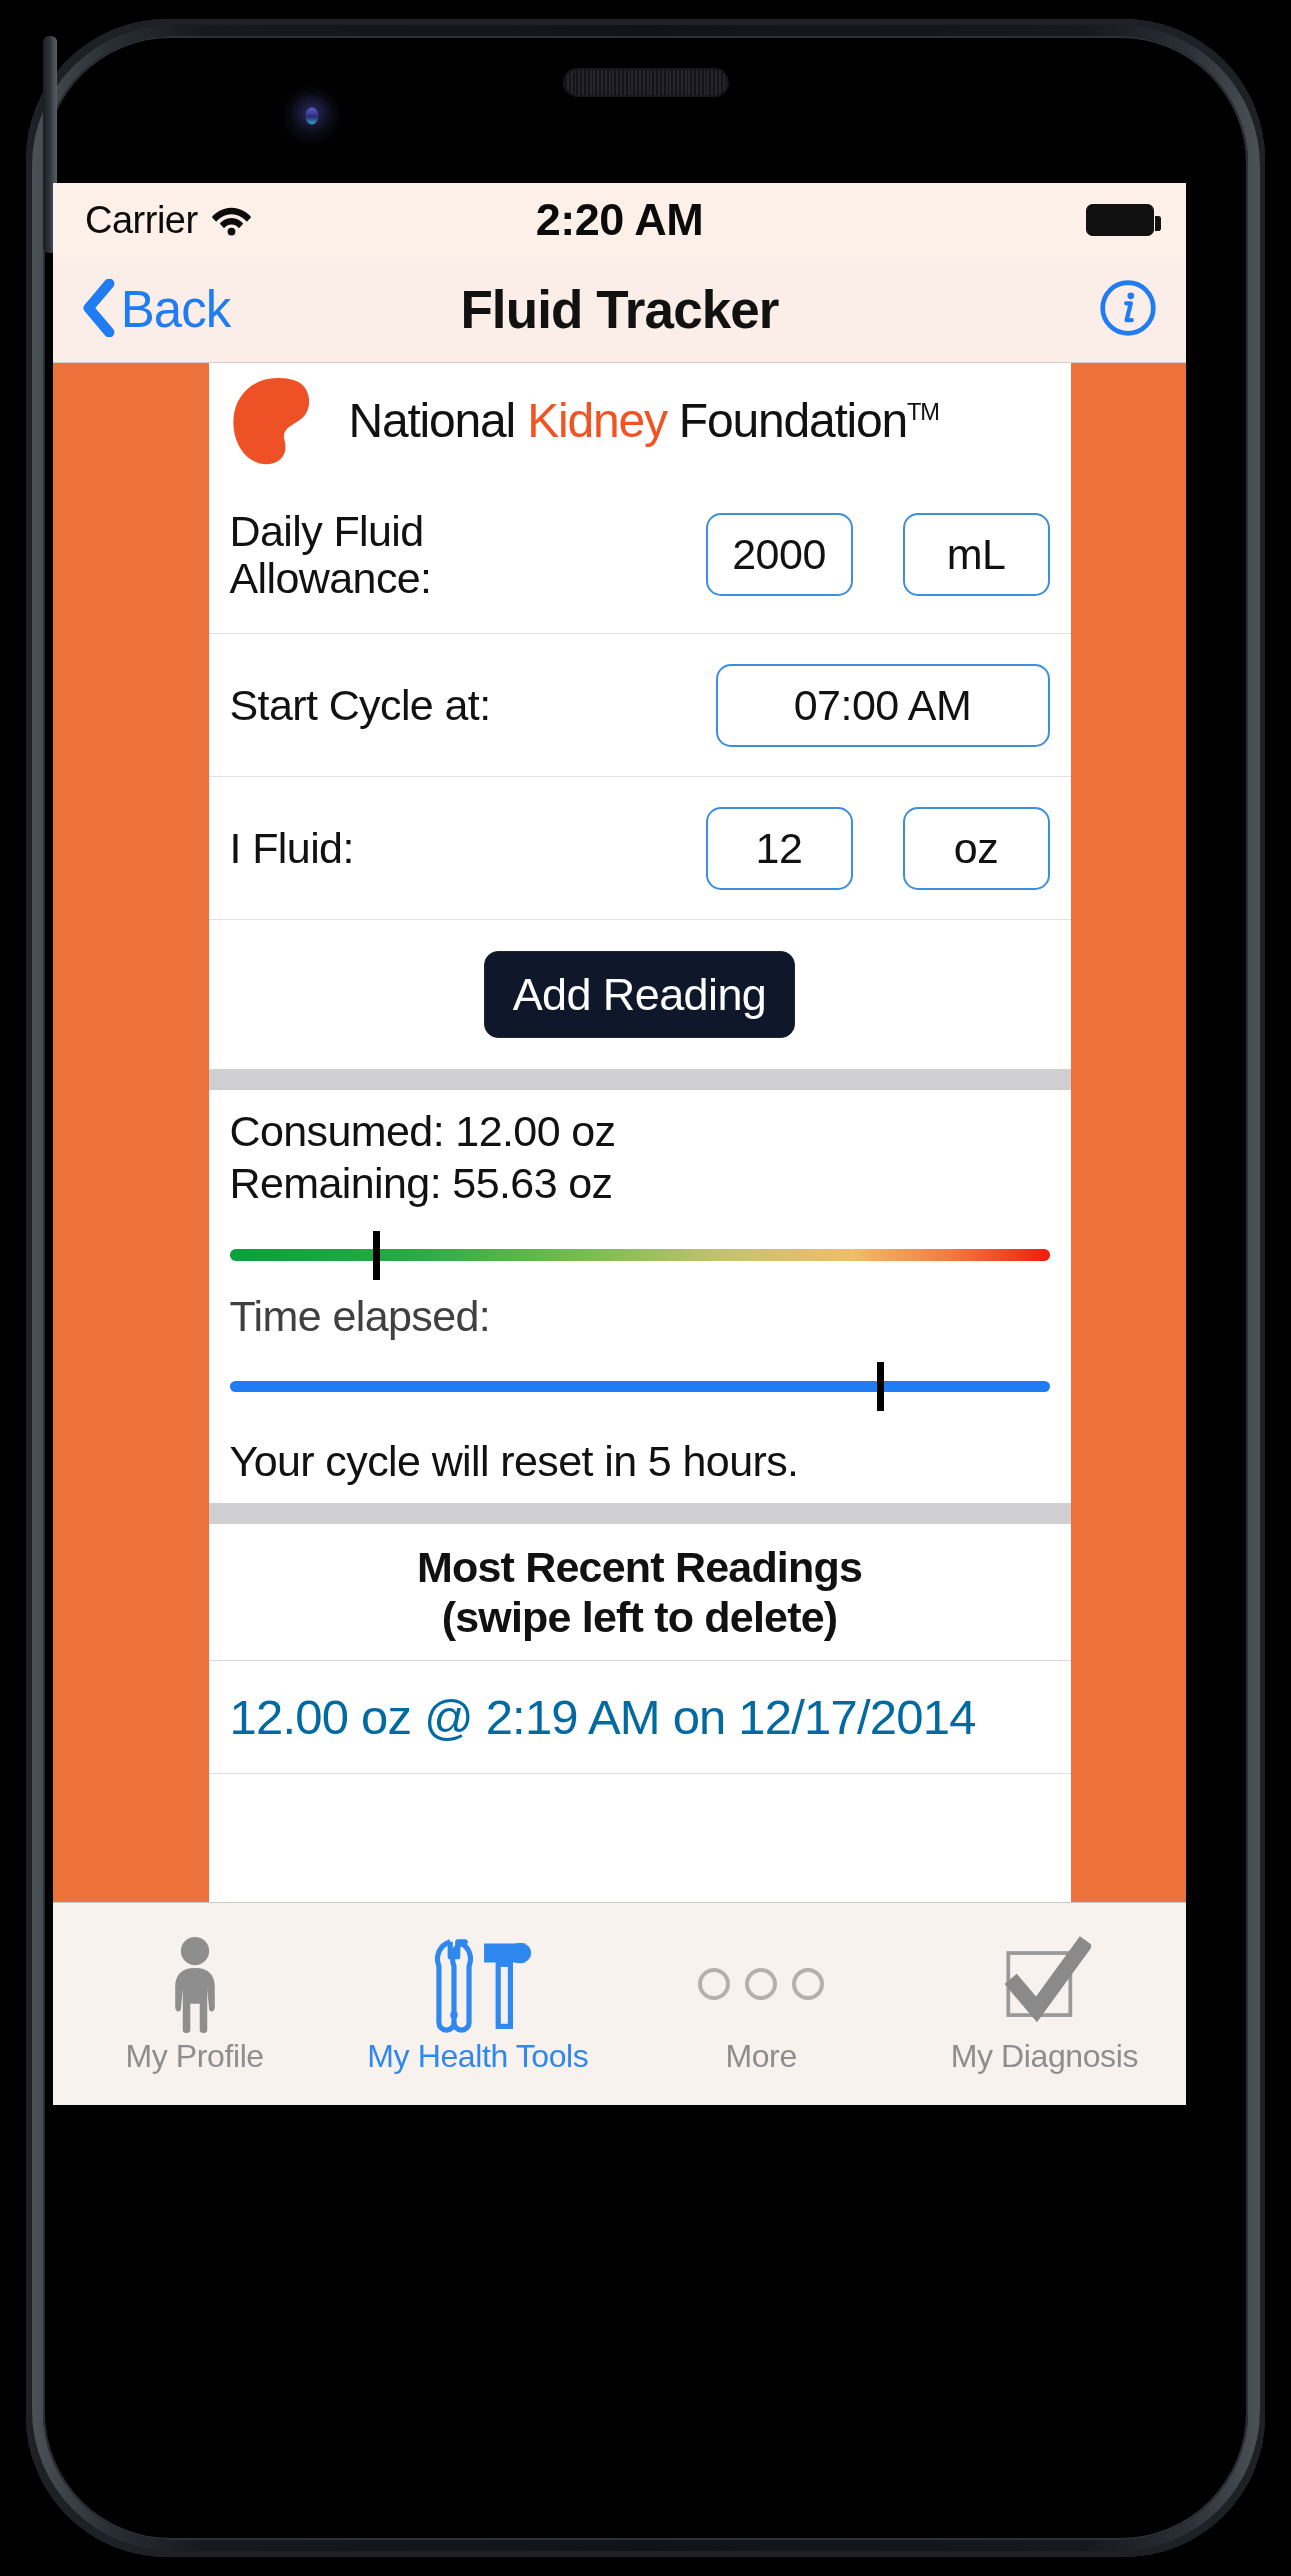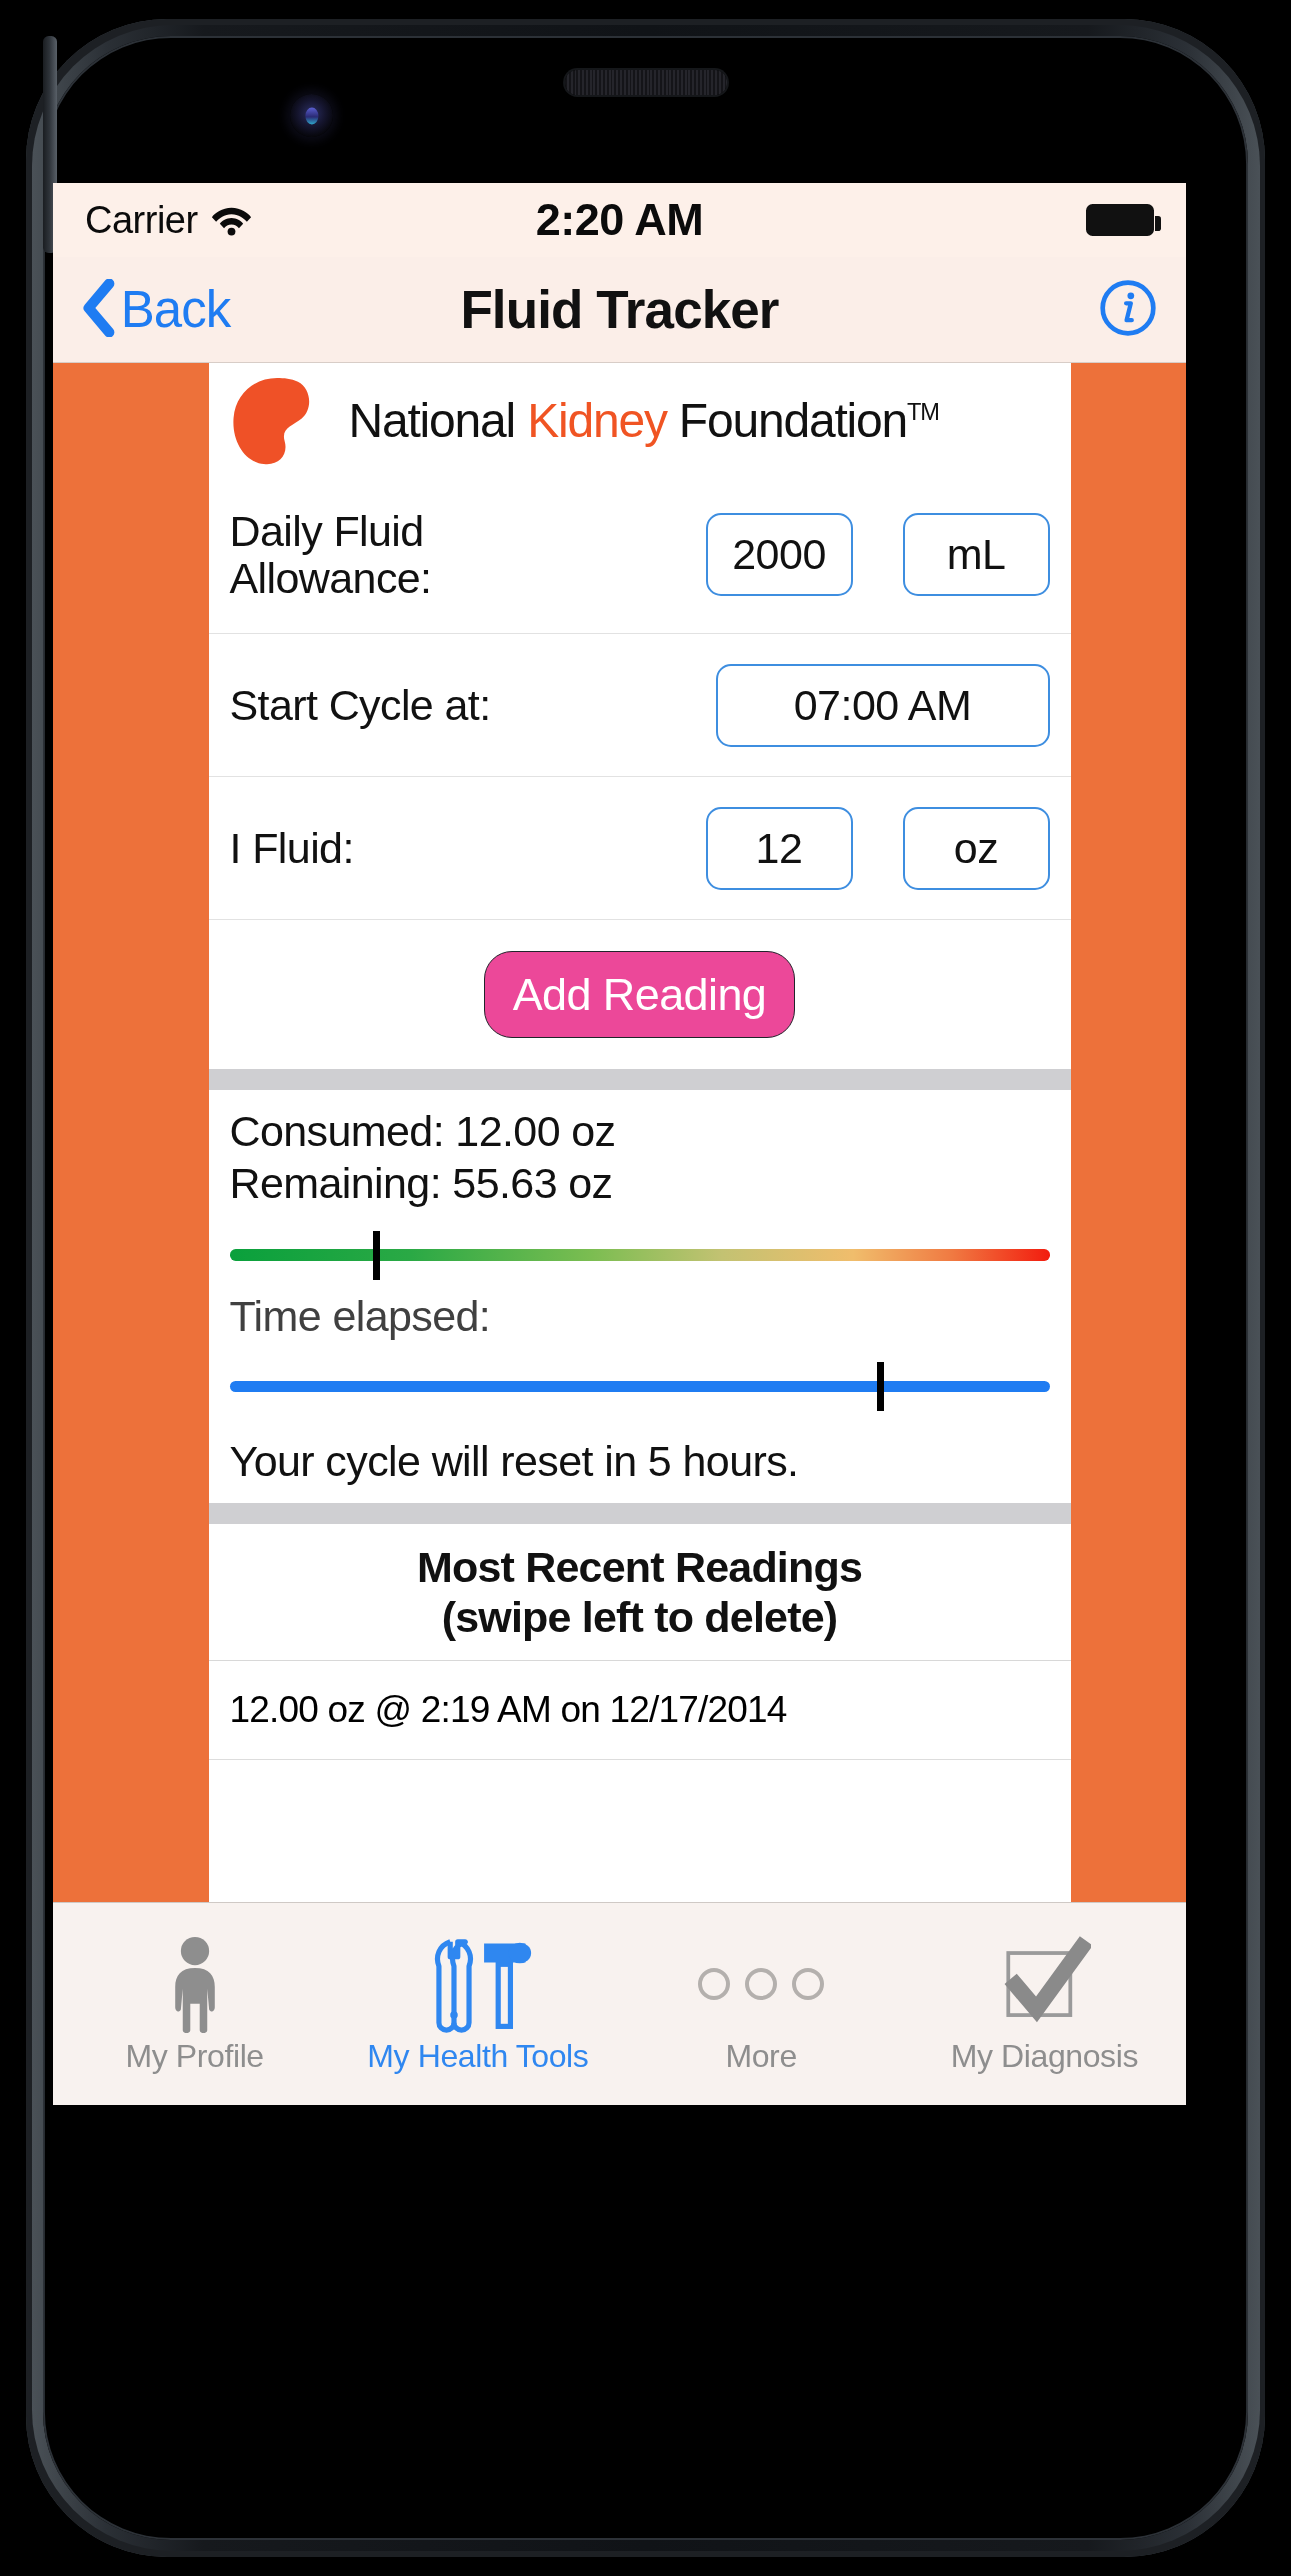--- a/index.html
+++ b/index.html
@@ -132,22 +132,22 @@
   .f-num{ width:147px; height:83px; }
   .f-unit{ width:147px; height:83px; }
   .f-time{ width:334px; height:83px; }
 
   .row-allow{ height:158px; }
   .row-start{ height:143px; }
   .row-drank{ height:143px; }
 
   .addrow{ height:149px; display:flex; align-items:center; justify-content:center; }
   .add-btn{
-    width:311px; height:87px; border-radius:28px;
-    background:#ec4899; border:1.9px solid #21252b;
+    width:311px; height:87px; border-radius:14px;
+    background:#0f172a; border:1.9px solid #21252b;
     color:#fff; font-size:45px; letter-spacing:-0.6px;
     display:flex; align-items:center; justify-content:center; cursor:pointer;
   }
 
   .sep{ height:21px; background:#cfcfd2; }
 
   
   .stats{ padding:15px 21px 11.3px 21px; }
   .stat-line{ font-size:43px; color:#111; line-height:1.22; letter-spacing:-0.6px; }
   .bar-wrap{ position:relative; height:58px; margin:15px 0 3.8px 0; }
@@ -164,21 +164,21 @@
   .label-time{ font-size:43px; color:#404040; margin-top:9.4px; letter-spacing:-0.6px; }
   .reset-line{
     font-size:43px; color:#111; padding:7.5px 21px 0 21px; letter-spacing:-0.6px;
   }
 
   
   .readings-head{ padding:19px 9.4px 17px 9.4px; text-align:center;
                   border-bottom:0.9px solid #d8d8d8; }
   .rh-line{ font-size:43px; font-weight:bold; color:#111; line-height:1.16; letter-spacing:-0.8px; }
   .reading-row{
-    padding:28px 21px; font-size:37px; color:#000000;
+    padding:28px 21px; font-size:49px; color:#0369a1;
     border-bottom:0.9px solid #dddddd; letter-spacing:-0.8px; cursor:pointer;
   }
 
   
   .tabbar{
     height:204px; background:#f8f2ef; display:flex;
     border-top:0.9px solid #cfc9c5;
   }
   .tab{
     flex:1; display:flex; flex-direction:column;

